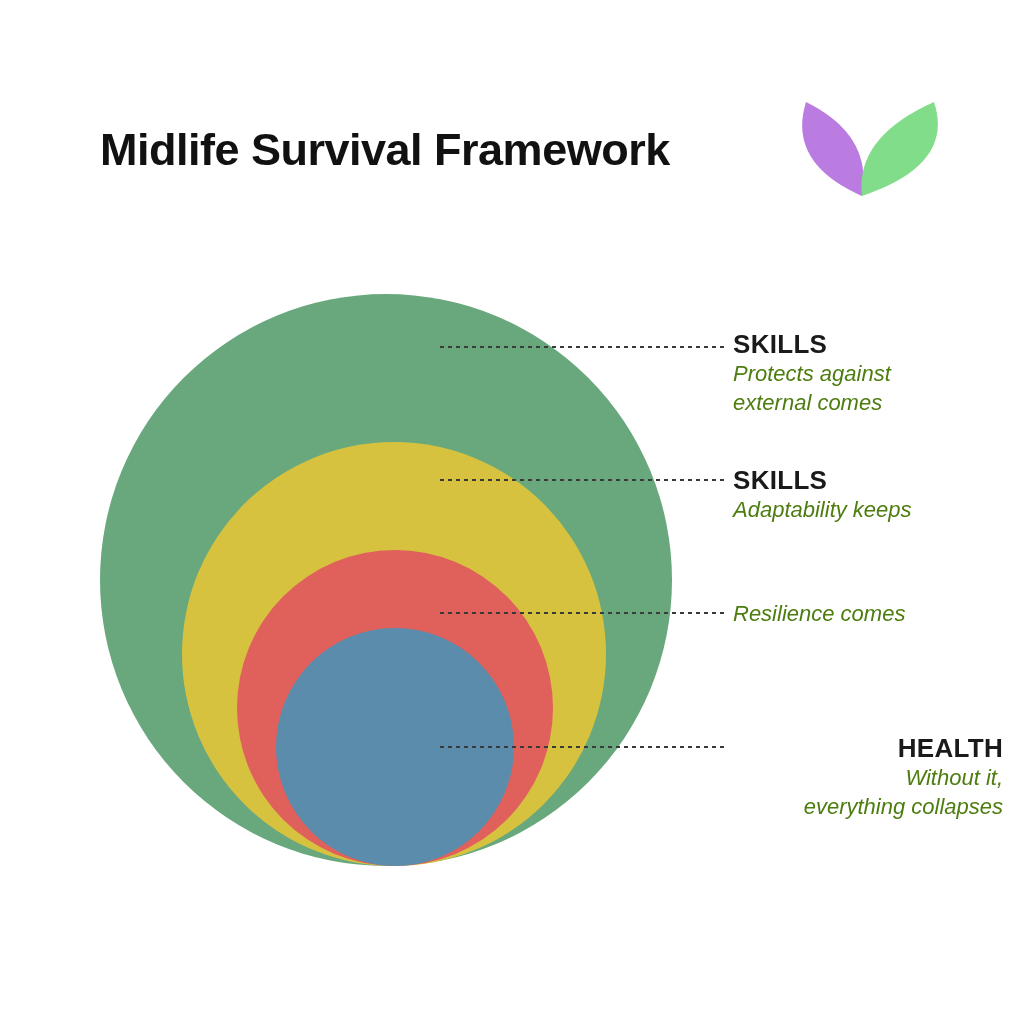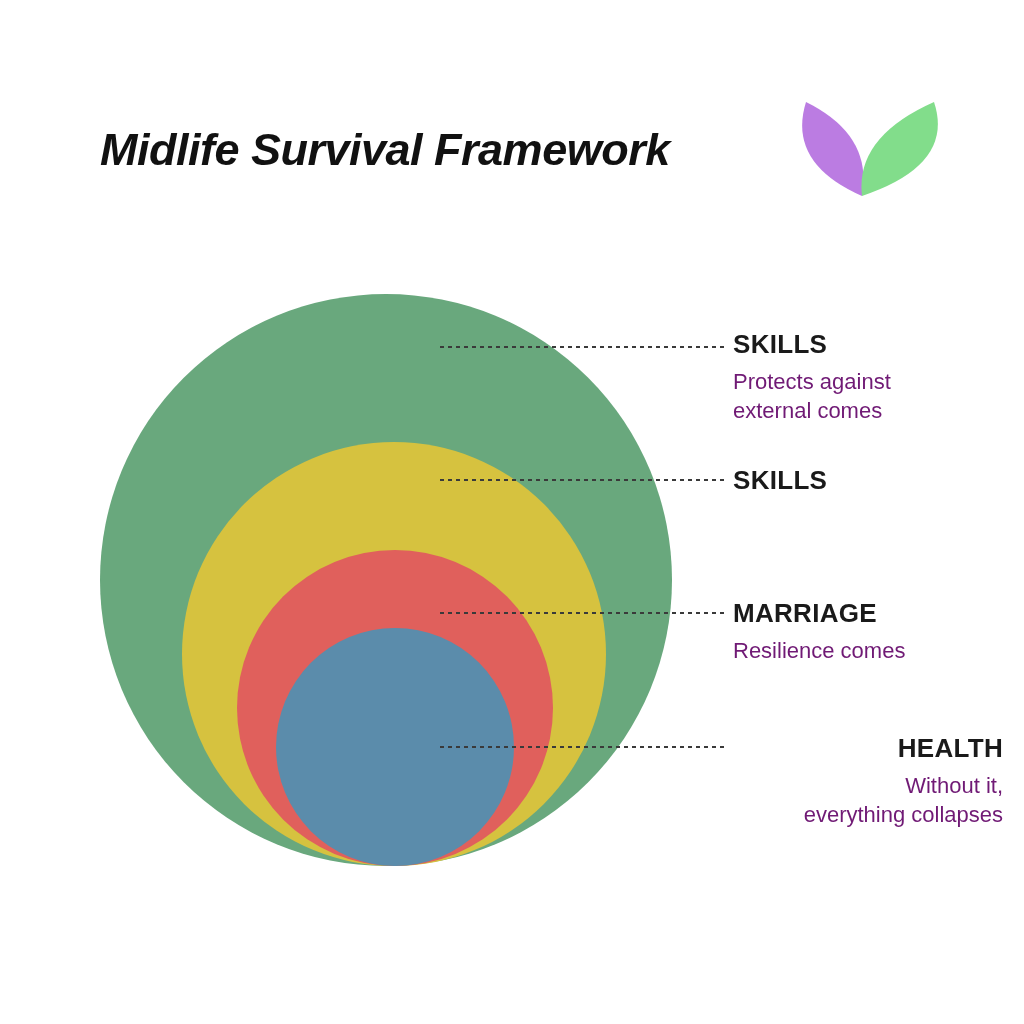--- a/index.html
+++ b/index.html
@@ -18,21 +18,20 @@
   
   .page-title {
     position: absolute;
     left: 100px;
     top: 124px;
     font-size: 45px;
     font-weight: 700;
     letter-spacing: -0.5px;
     color: #111111;
     white-space: nowrap;
-    font-style: italic;
   }
 
   
   .brand-logo {
     position: absolute;
     left: 799px;
     top: 97px;
     width: 144px;
     height: 102px;
   }
@@ -74,24 +73,25 @@
   .group-health   { top: 734px; text-align: right; }
 
   .ring-label {
     font-size: 26px;
     font-weight: 700;
     letter-spacing: 0.3px;
     line-height: 29px;
     color: #1a1a1a;
   }
   .ring-desc {
-    margin-top: 8px;
+    margin-top: 0;
     font-size: 22px;
+    font-style: italic;
     line-height: 29px;
-    color: #701a75;
+    color: #4d7c0f;
   }
   .ring-desc span { display: block; }
 </style>
 </head>
 <body>
 
 <div class="page-title">Midlife Survival Framework</div>
 
 <div class="brand-logo">
   <svg width="144" height="102" viewBox="0 0 144 102">
@@ -115,25 +115,25 @@
     <div class="ring-label">SKILLS</div>
     <div class="ring-desc">
       <span>Protects against</span>
       <span>external comes</span>
     </div>
   </div>
 
   <div class="label-group group-skills">
     <div class="ring-label">SKILLS</div>
     <div class="ring-desc">
+      <span>Adaptability keeps</span>
     </div>
   </div>
 
   <div class="label-group group-marriage">
-    <div class="ring-label">MARRIAGE</div>
     <div class="ring-desc">
       <span>Resilience comes</span>
     </div>
   </div>
 
   <div class="label-group group-health">
     <div class="ring-label">HEALTH</div>
     <div class="ring-desc">
       <span>Without it,</span>
       <span>everything collapses</span>

